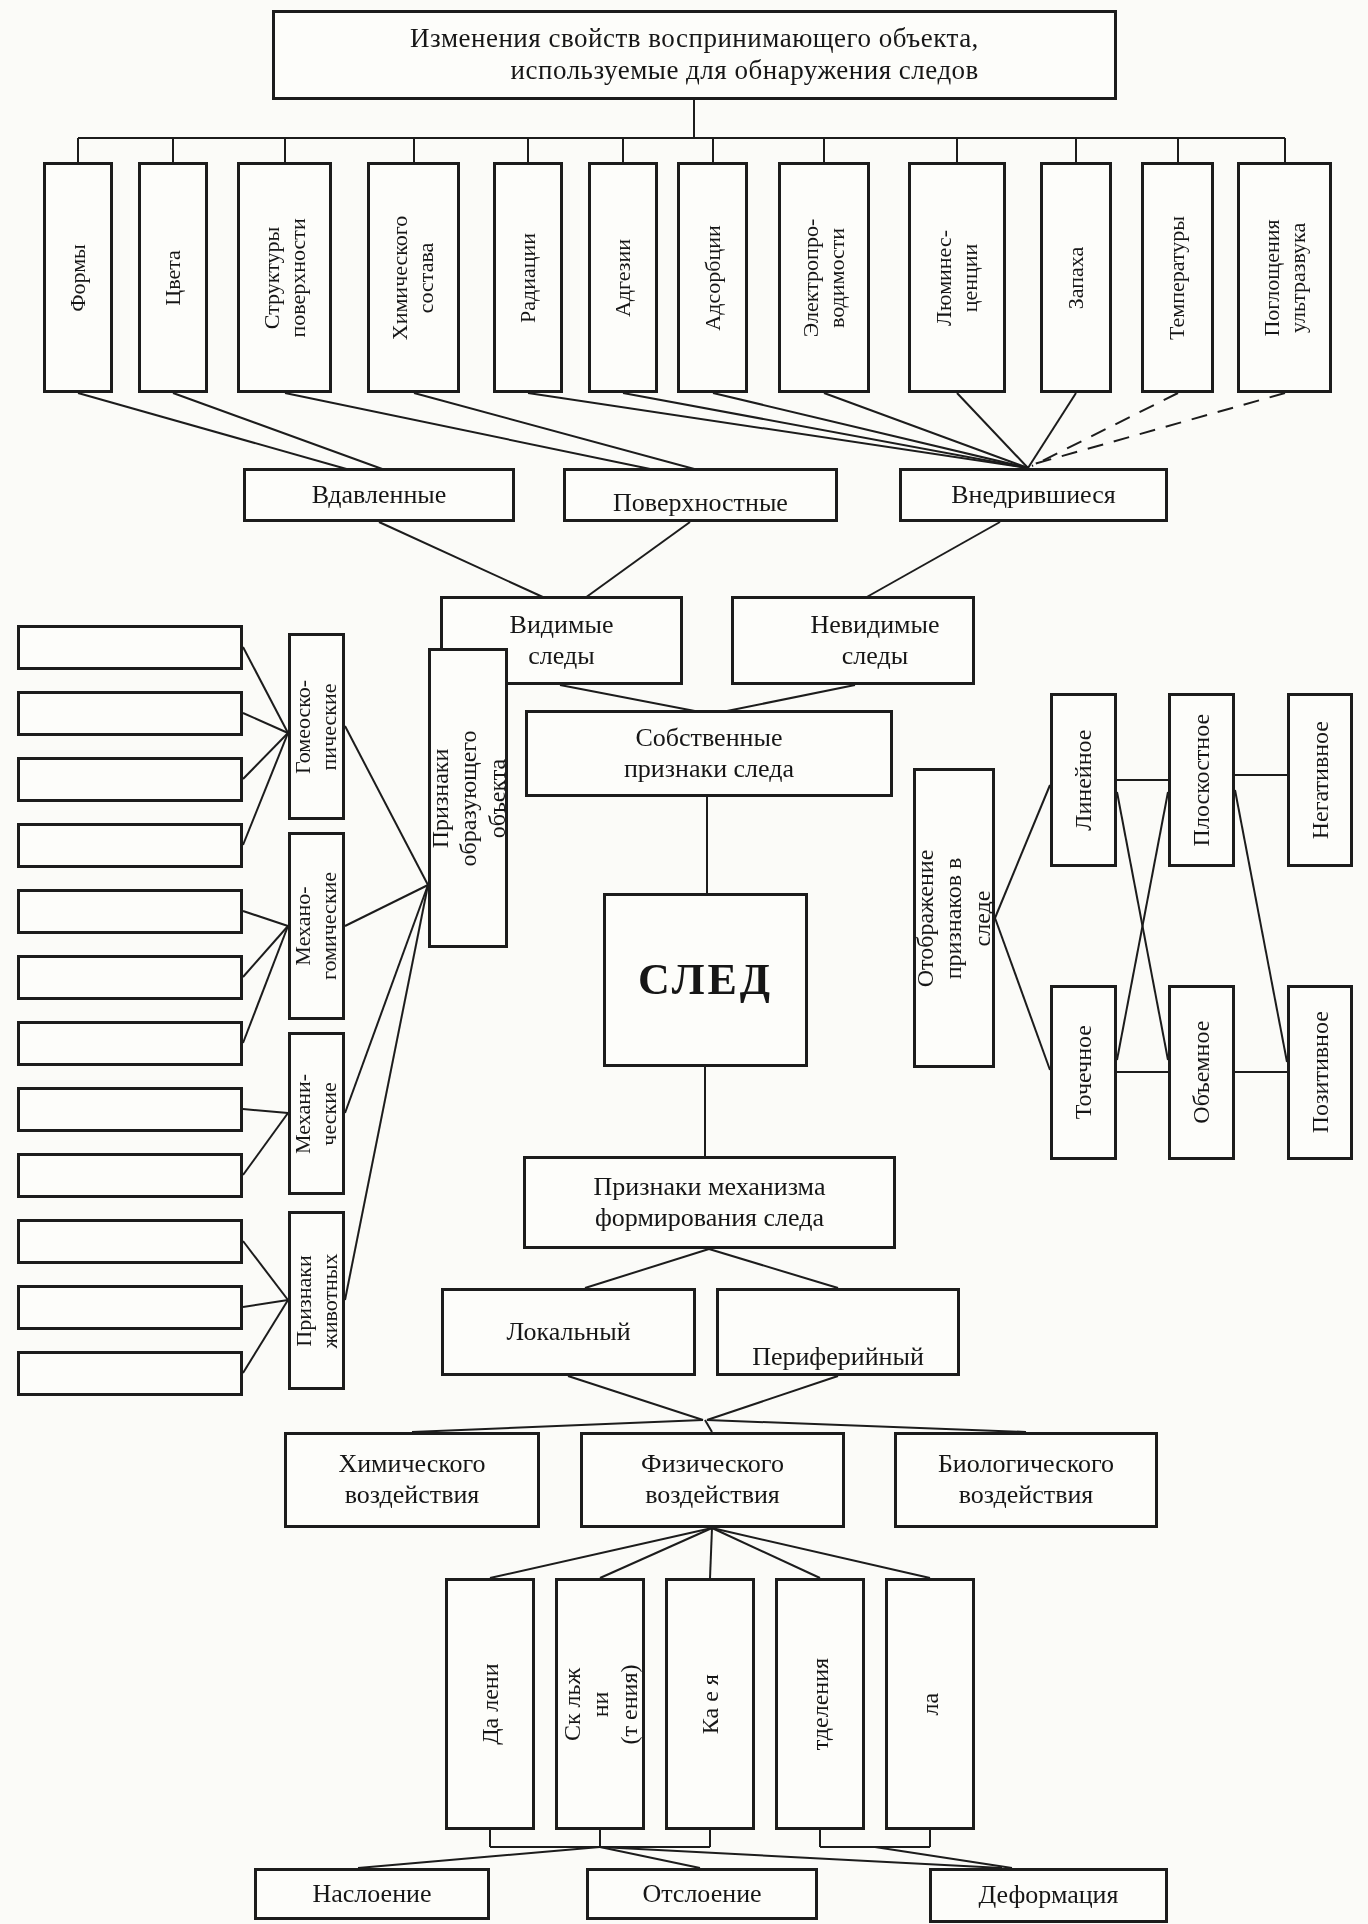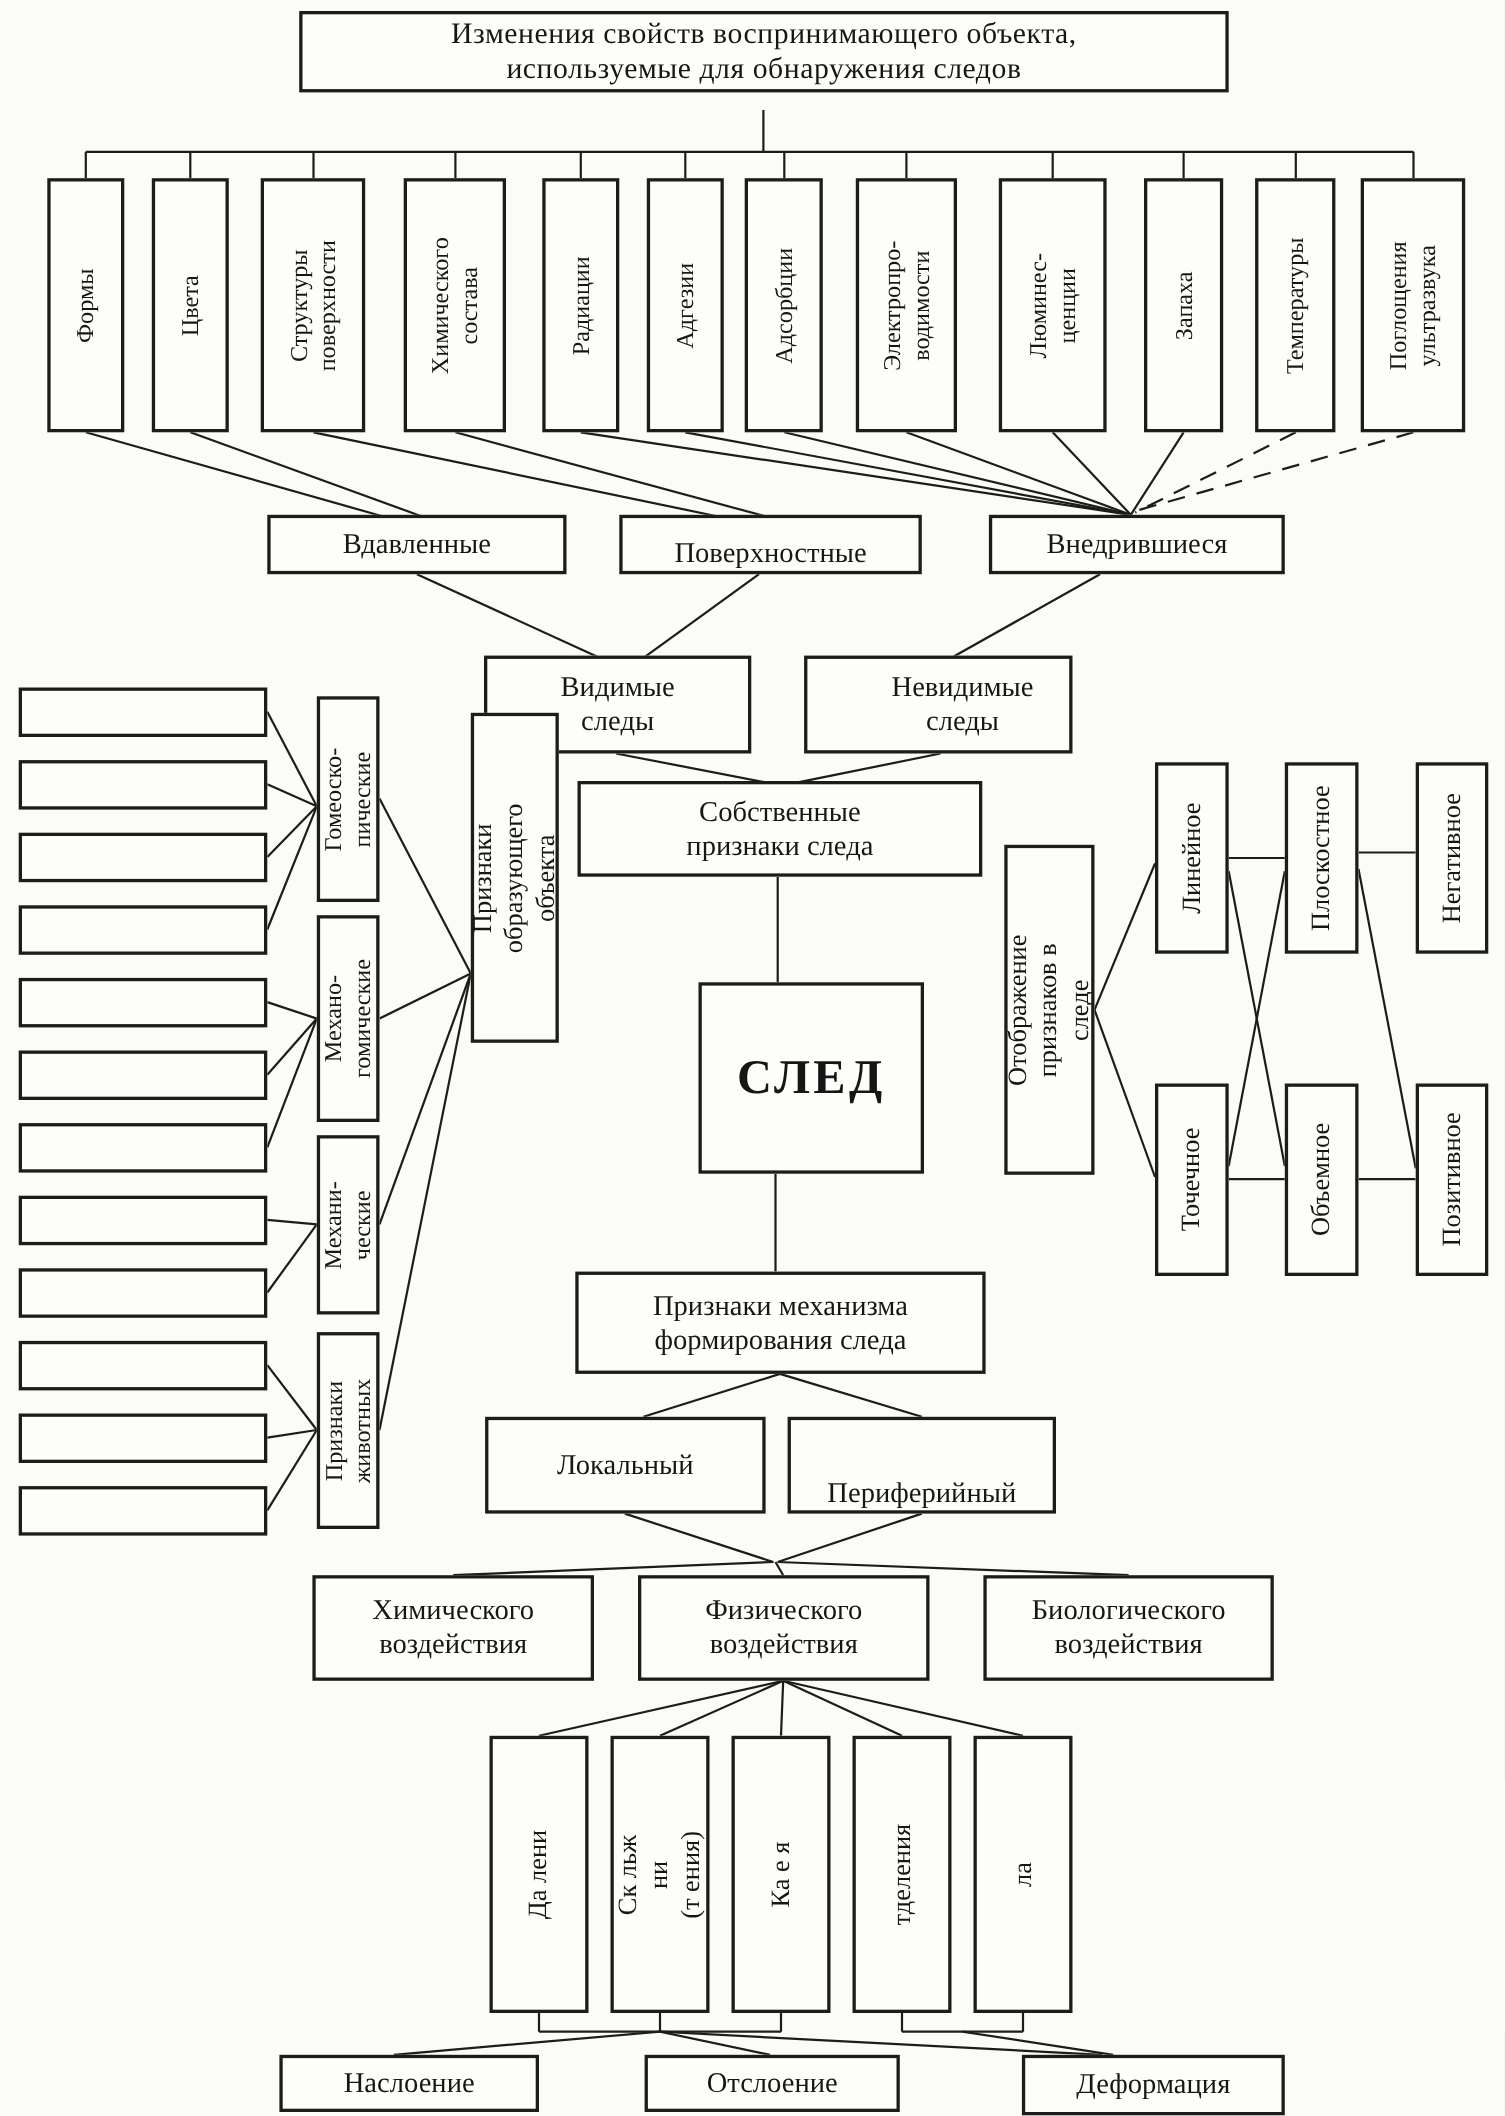--- a/index.html
+++ b/index.html
@@ -122,21 +122,21 @@
       <line x1="930" y1="1830" x2="930" y2="1847"></line>
       <line x1="820" y1="1847" x2="930" y2="1847"></line>
       <line x1="875" y1="1847" x2="1012" y2="1868"></line>
     </g>
     <g stroke="#1c1c1c" stroke-width="2" fill="none" stroke-dasharray="16 11">
       <line x1="1178" y1="393" x2="1032" y2="466"></line>
       <line x1="1285" y1="393" x2="1034" y2="464"></line>
     </g>
   </svg>
 
-  <div class="b fs-title" style="left:272px;top:10px;width:845px;height:74px;">
+  <div class="b fs-title" style="left:272px;top:10px;width:845px;height:90px;text-align:right;">
     <span class="lbl">Изменения свойств воспринимающего объекта,
 используемые для обнаружения следов</span>
   </div>
 
   <div class="b v fs-vcol" style="left:43px;top:162px;width:70px;height:231px;">
       <span class="lbl">Формы</span>
     </div>
   <div class="b v fs-vcol" style="left:138px;top:162px;width:70px;height:231px;">
       <span class="lbl">Цвета</span>
     </div>
@@ -193,21 +193,21 @@
   <div class="b fs-node" style="left:731px;top:596px;width:244px;height:89px;padding-left:44px;">
       <span class="lbl">Невидимые
 следы</span>
     </div>
 
   <div class="b fs-node" style="left:525px;top:710px;width:368px;height:87px;">
       <span class="lbl">Собственные
 признаки следа</span>
     </div>
 
-  <div class="b sled" style="left:603px;top:893px;width:205px;height:174px;margin-left:32px;">
+  <div class="b sled" style="left:603px;top:893px;width:205px;height:174px;">
       <span class="lbl">СЛЕД</span>
     </div>
 
   <div class="b v fs-vbig" style="left:428px;top:648px;width:80px;height:300px;">
       <span class="lbl">Признаки
 образующего объекта</span>
     </div>
 
   <div class="b v fs-vsm" style="left:288px;top:633px;width:57px;height:187px;">
       <span class="lbl">Гомеоско-

